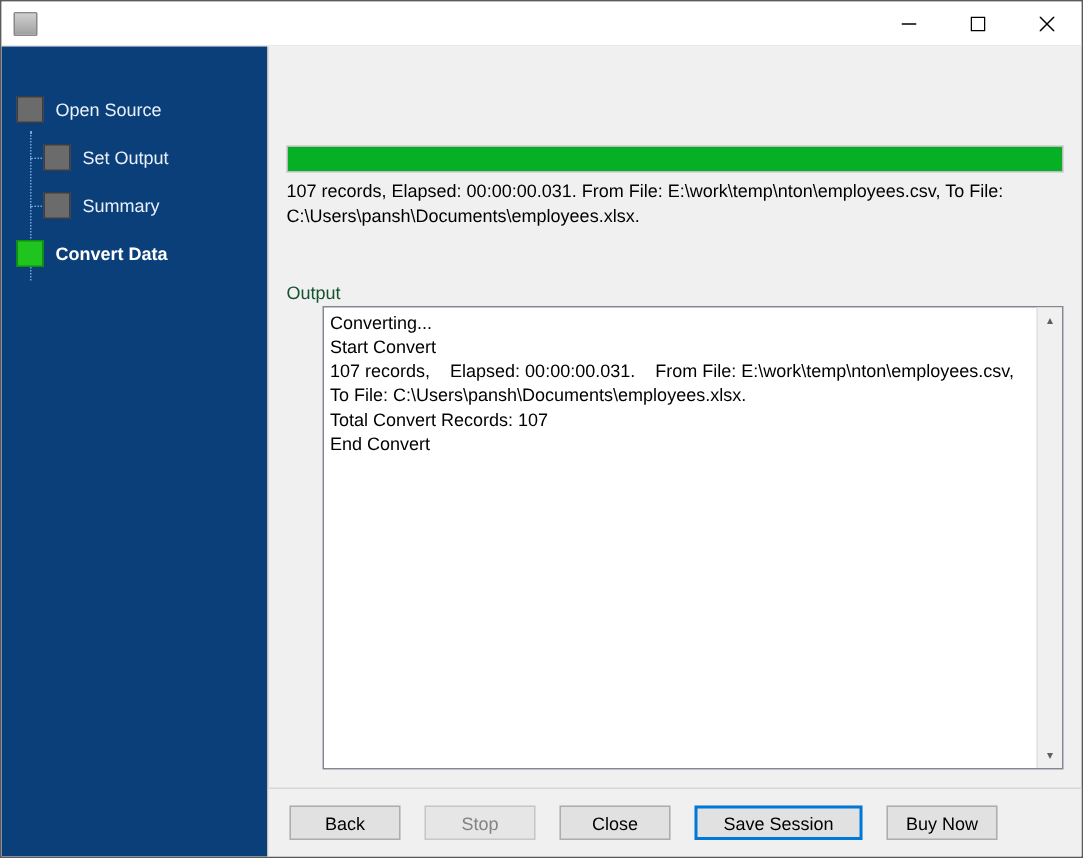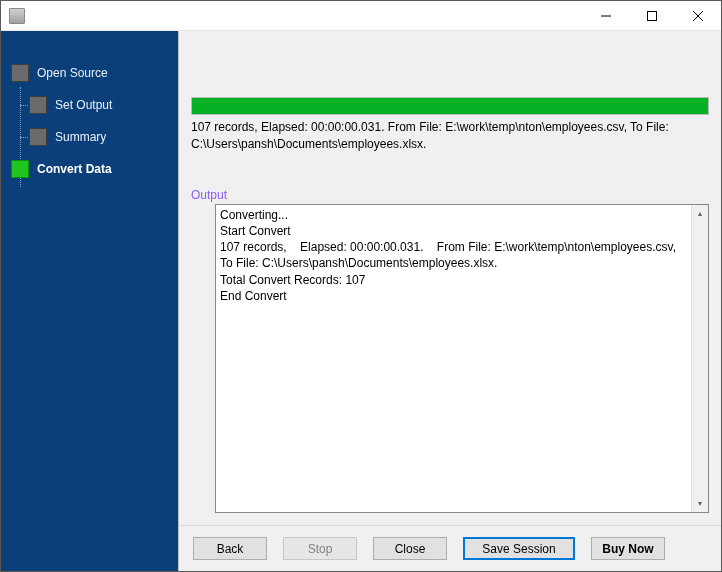--- a/index.html
+++ b/index.html
@@ -129,21 +129,21 @@
     }
     .status-text {
       font-size: 12px;
       color: #000;
       line-height: 1.45;
       margin-bottom: 34px;
       word-break: break-word;
     }
     .output-label {
       font-size: 12px;
-      color: #8b5cf6;
+      color: #14532d;
       margin-bottom: 2px;
     }
     .output-box {
       flex: 1;
       background: #fff;
       border: 1px solid #828790;
       position: relative;
       display: flex;
       min-height: 0;
       margin-left: 24px;
@@ -197,21 +197,21 @@
       color: #838383;
       background: #e6e6e6;
       border-color: #c7c7c7;
       cursor: default;
     }
     .btn.primary {
       width: 112px;
       border: 2px solid #0078d7;
       background: #e1e1e1;
     }
-    .btn.bold { font-weight: bold; }
+    .btn.bold { font-weight: normal; }
   </style>
 </head>
 <body>
 
 <div class="titlebar">
   <div class="titlebar-left">
     <div class="app-icon"></div>
     <span></span>
   </div>
   <div class="win-controls">

